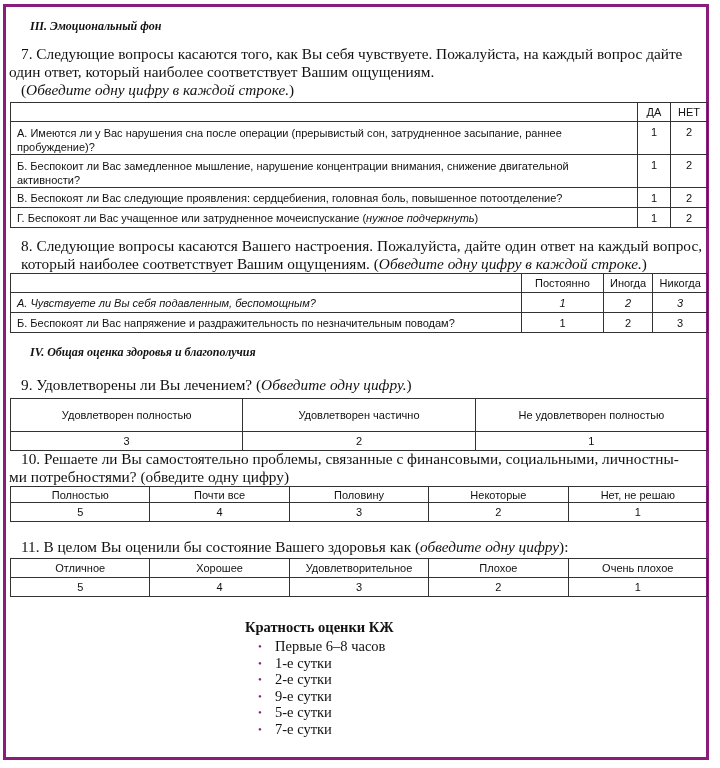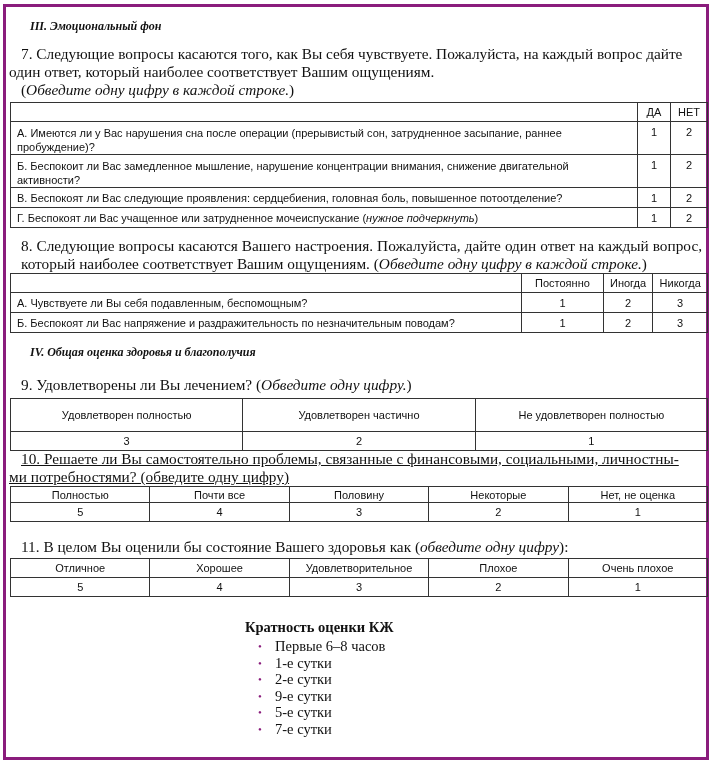--- a/index.html
+++ b/index.html
@@ -75,21 +75,21 @@
 </div>
 
 <table class="t sans" style="left:10px; top:273px; width:698px;">
   <tbody>
       <tr style="height:19px;">
     <td style="width:494px;"></td>
     <td class="c mid" style="width:68px;">Постоянно</td>
     <td class="c mid" style="width:36px;">Иногда</td>
     <td class="c mid" style="width:40px;">Никогда</td>
   </tr>
-  <tr style="height:20px;">
+  <tr style="height:20px;font-style:italic;">
     <td class="mid">А. Чувствуете ли Вы себя подавленным, беспомощным?</td>
     <td class="c mid">1</td>
     <td class="c mid">2</td>
     <td class="c mid">3</td>
   </tr>
   <tr style="height:20px;">
     <td class="mid">Б. Беспокоят ли Вас напряжение и раздражительность по незначительным поводам?</td>
     <td class="c mid">1</td>
     <td class="c mid">2</td>
     <td class="c mid">3</td>
@@ -110,32 +110,32 @@
     <td class="c mid">Не удовлетворен полностью</td>
   </tr>
   <tr style="height:19px;">
     <td class="c mid">3</td>
     <td class="c mid">2</td>
     <td class="c mid">1</td>
   </tr>
 </tbody>
   </table>
 
-<div class="q serif" style="top:450px;text-decoration:underline;">
+<div class="q serif" style="top:450px;">
   <div class="indent">10. Решаете ли Вы самостоятельно проблемы, связанные с финансовыми, социальными, личностны-</div>
   <div>ми потребностями? (обведите одну цифру)</div>
 </div>
 <table class="t sans" style="left:10px; top:486px; width:698px; table-layout:fixed;">
   <tbody>
       <tr style="height:16px;">
     <td class="c mid">Полностью</td>
     <td class="c mid">Почти все</td>
     <td class="c mid">Половину</td>
     <td class="c mid">Некоторые</td>
-    <td class="c mid">Нет, не оценка</td>
+    <td class="c mid">Нет, не решаю</td>
   </tr>
   <tr style="height:19px;">
     <td class="c mid">5</td>
     <td class="c mid">4</td>
     <td class="c mid">3</td>
     <td class="c mid">2</td>
     <td class="c mid">1</td>
   </tr>
 </tbody>
   </table>

